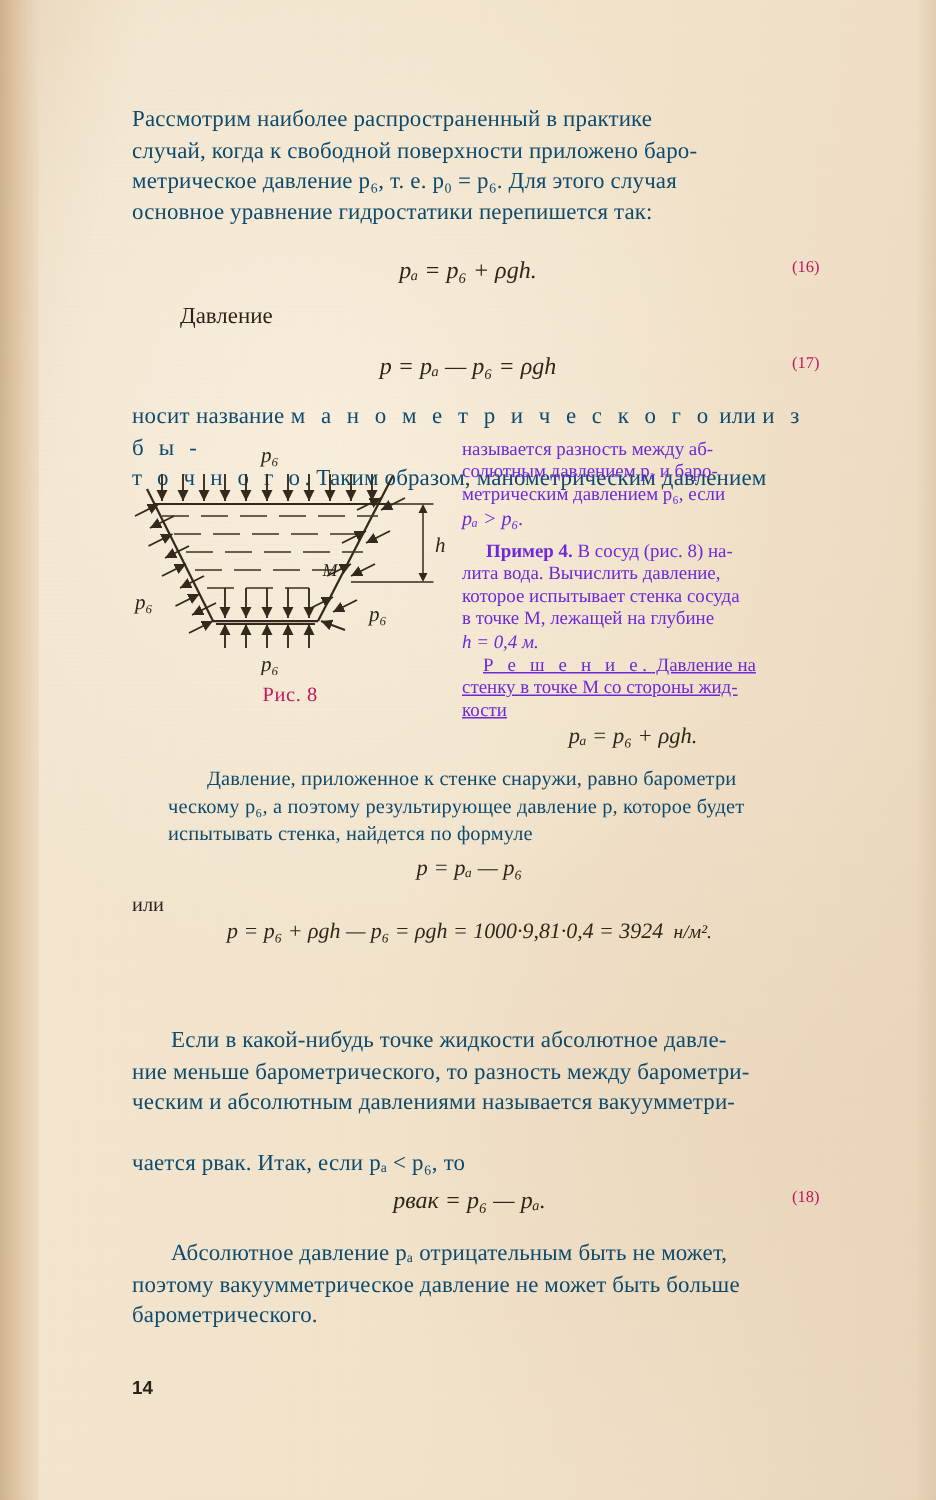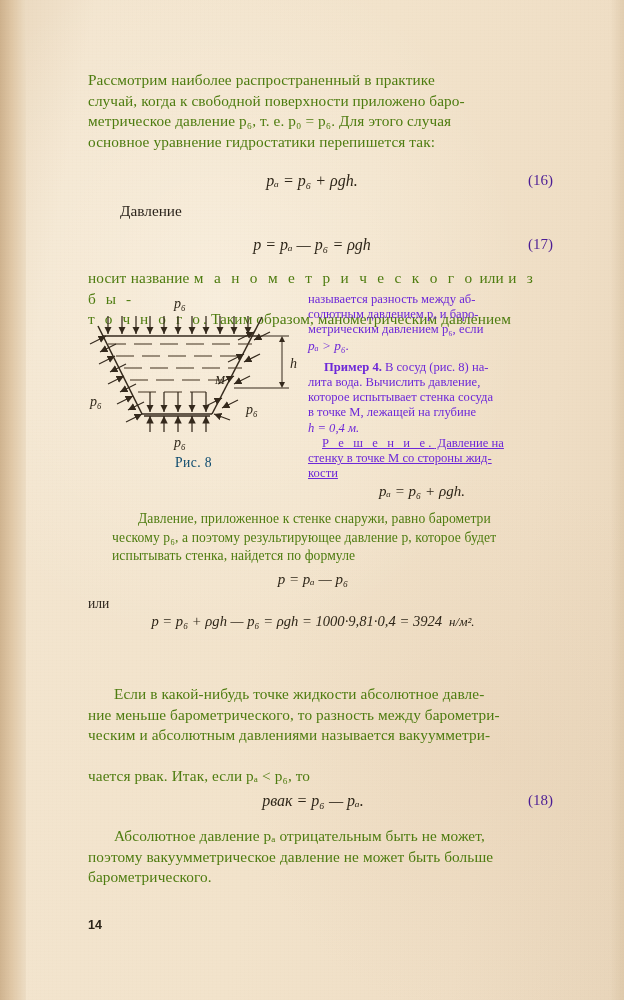--- a/index.html
+++ b/index.html
@@ -40,35 +40,35 @@
   }
 
   .col{ position:absolute; }
 
   p.body{
     margin:0;
     font-size:15.3px;
     line-height:20.6px;
     text-align:justify;
     letter-spacing:.1px;
-    color:#4d7c0f;
+    color:#0c4a6e;
   }
 
   .formula{
     font-family:"Liberation Serif", serif;
     font-style:italic;
     font-size:16px;
     color:#2e2619;
     white-space:nowrap;
   }
   .eqno{
     position:absolute;
     font-style:normal;
-    font-size:15px;
-    color:#4c1d95;
+    font-size:11px;
+    color:#be185d;
   }
 
   .spaced{ letter-spacing:3.1px; }
 
   .sidehead{
     font-family:"DejaVu Sans", sans-serif;
     font-weight:bold;
     font-size:12.6px;
     letter-spacing:.2px;
     color:#2a2318;
@@ -82,21 +82,21 @@
     font-size:12.6px;
     line-height:15.2px;
     text-align:justify;
     color:#6d28d9;
   }
   .rightcol p.ind{ text-indent:16px; }
 
   .figcaption{
     font-size:13.6px;
     text-align:center;
-    color:#0c4a6e;
+    color:#be185d;
     letter-spacing:.4px;
   }
 
   .pageno{
     position:absolute;
     font-family:Liberation Sans, sans-serif;
     font-weight:bold;
     font-size:12.5px;
     color:#2a2318;
   }

